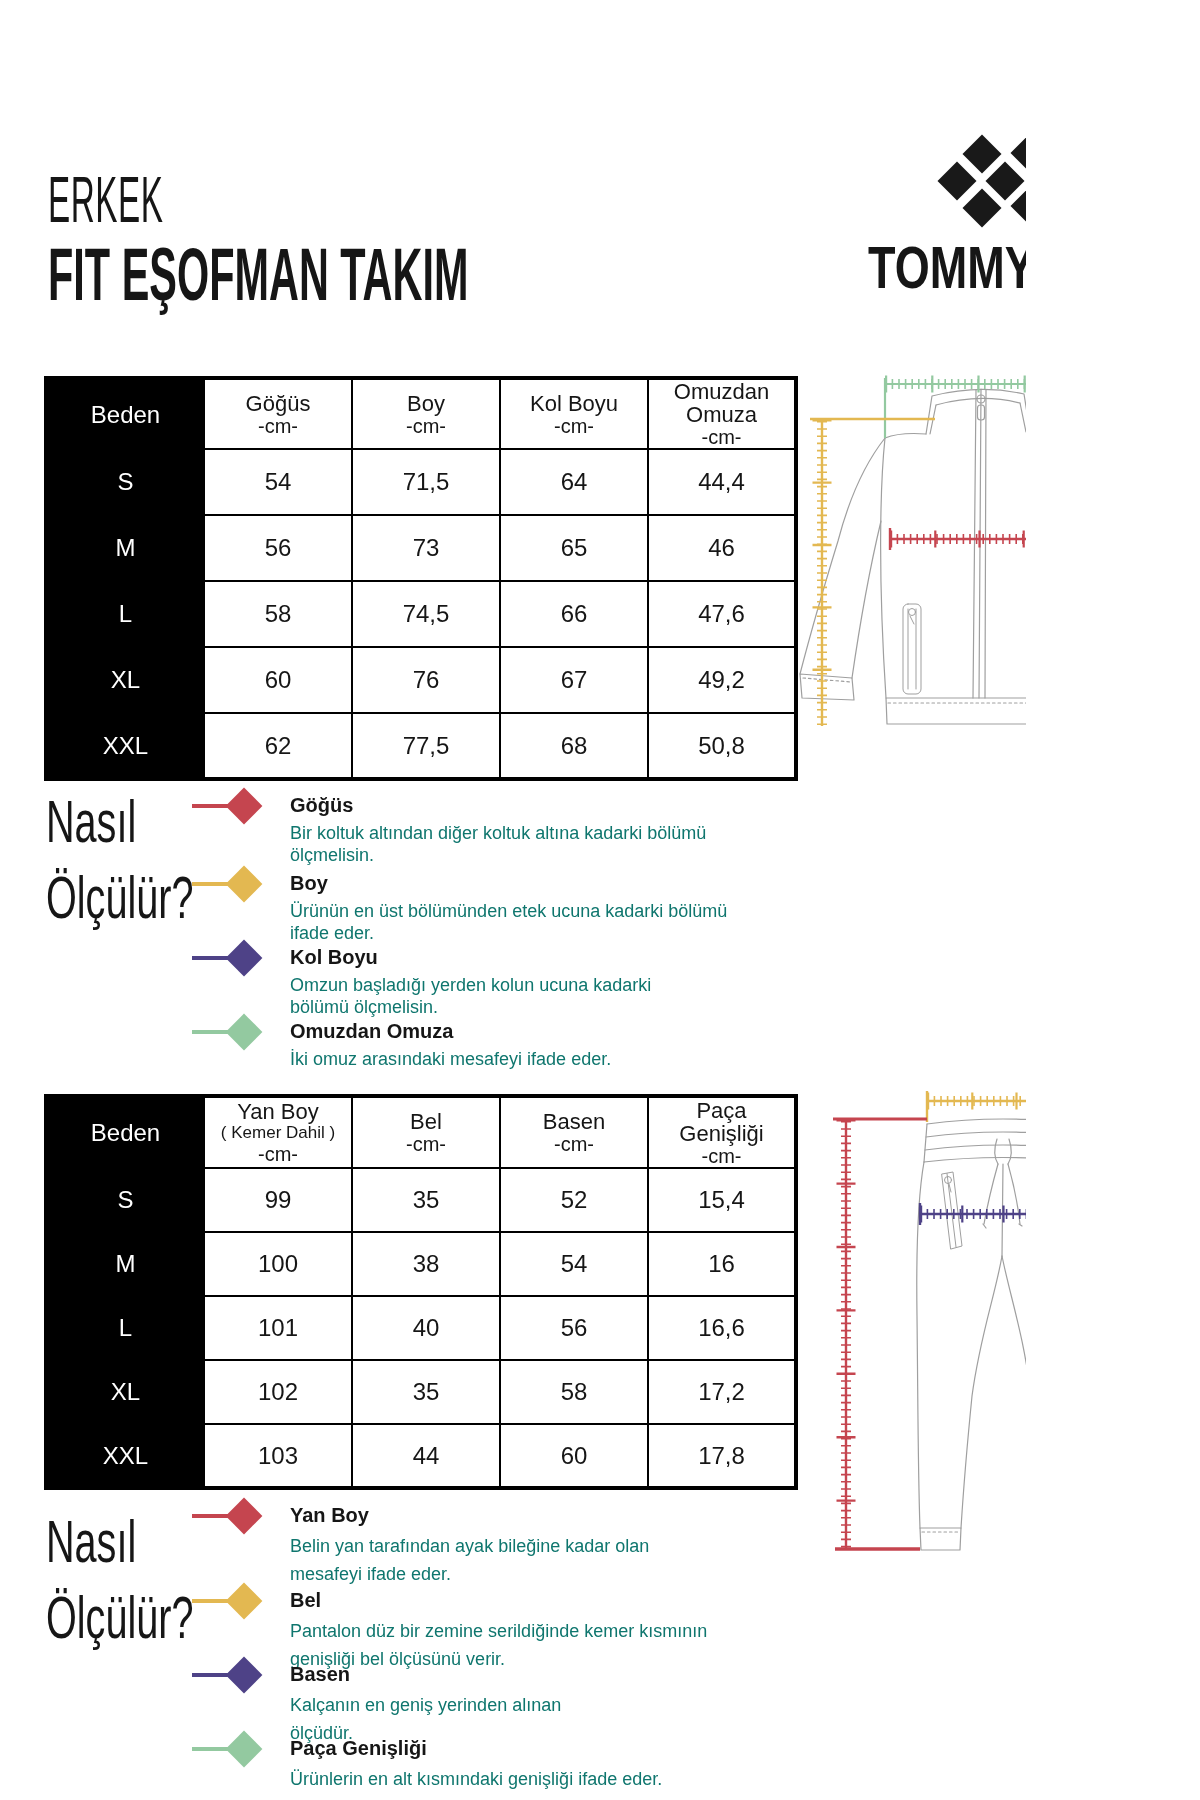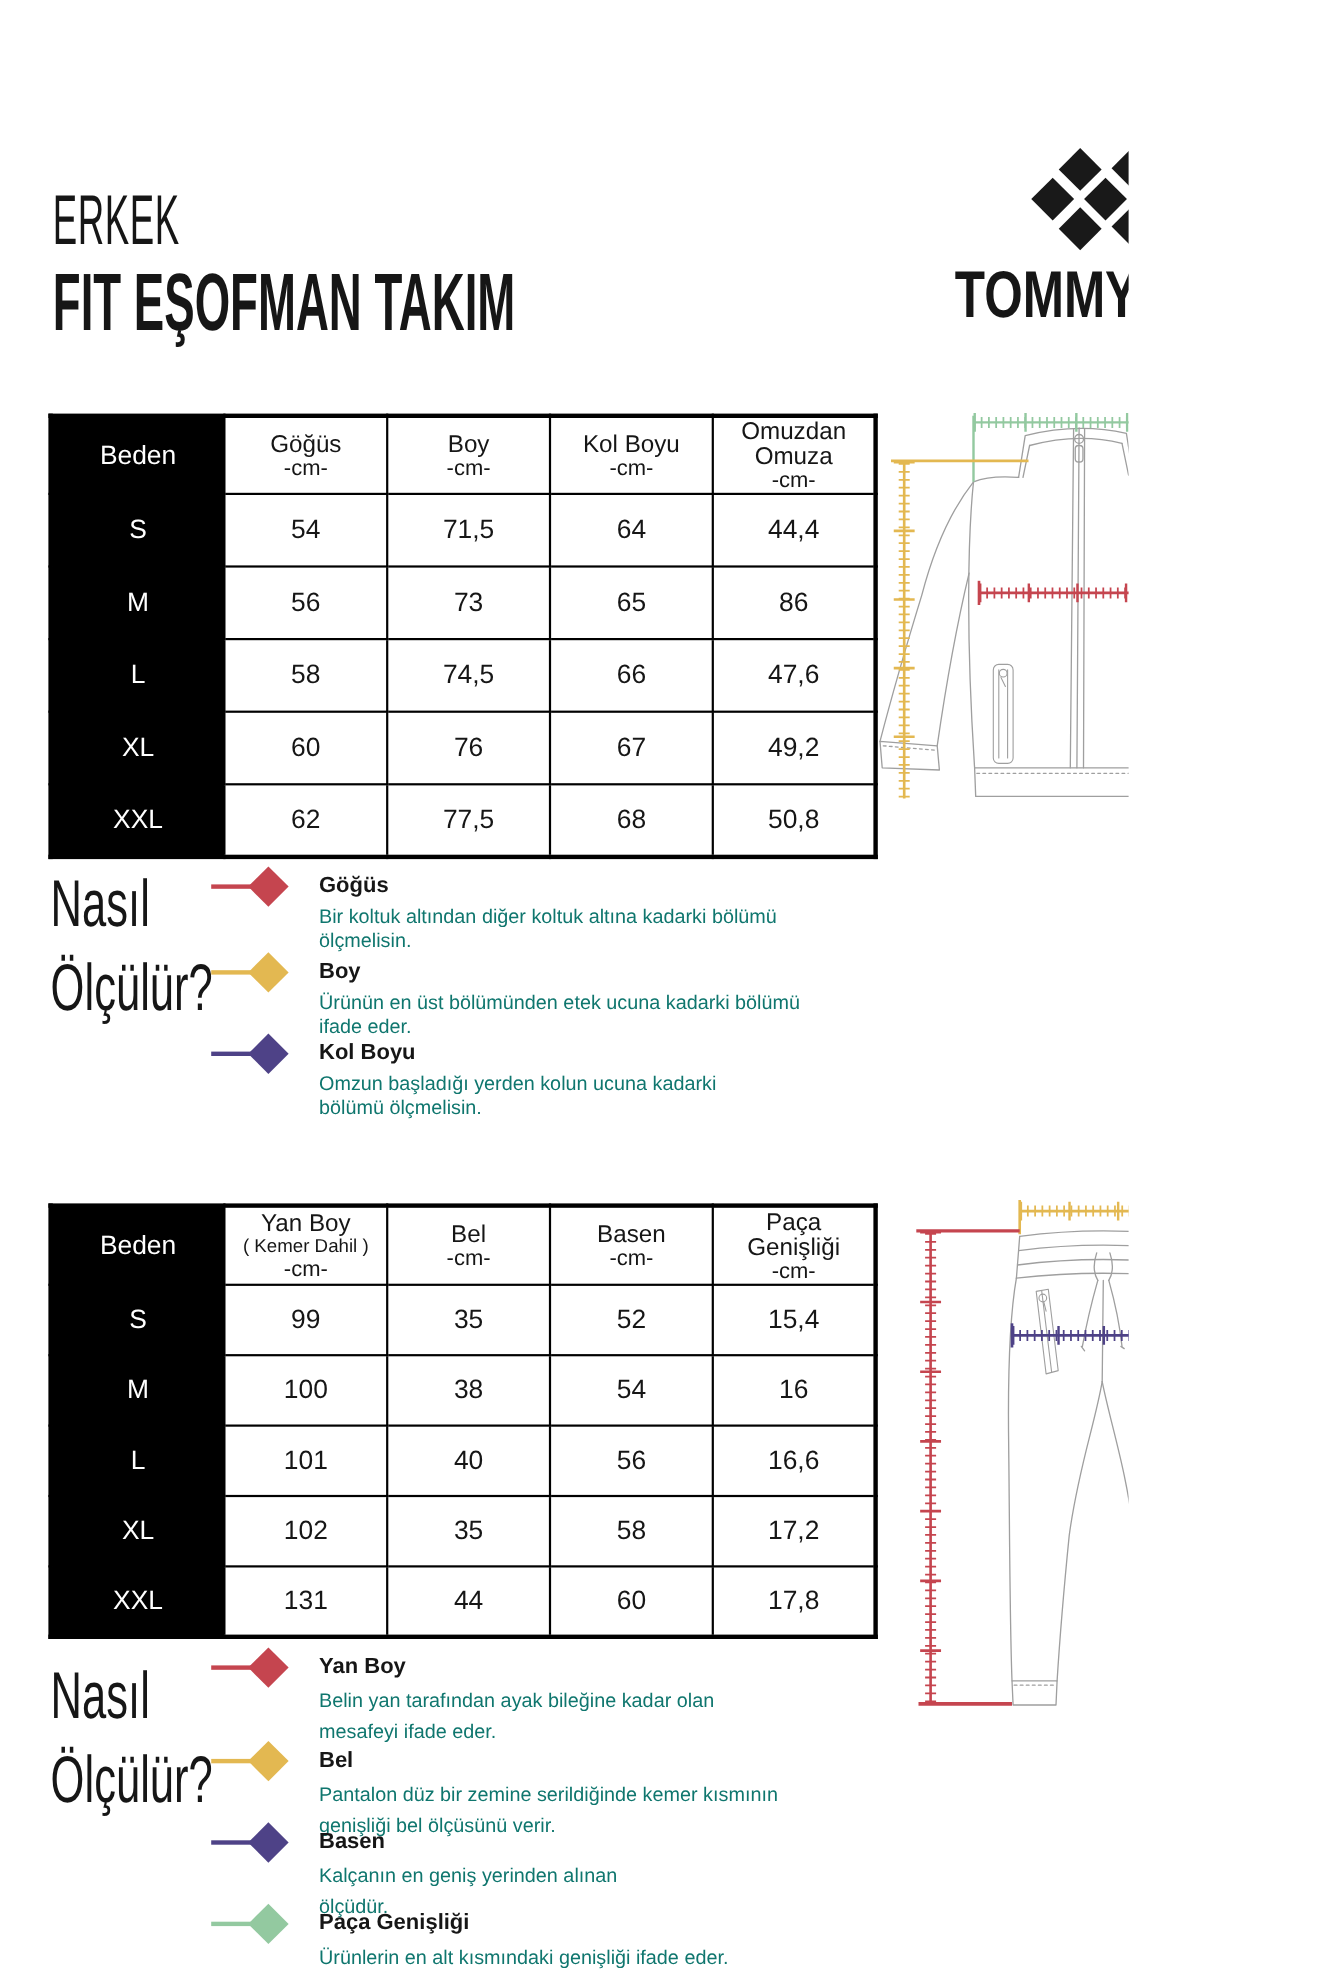--- a/index.html
+++ b/index.html
@@ -123,21 +123,21 @@
           <td>54</td>
           <td>71,5</td>
           <td>64</td>
           <td>44,4</td>
         </tr>
         <tr>
           <td class="size-col">M</td>
           <td>56</td>
           <td>73</td>
           <td>65</td>
-          <td>86</td>
+          <td>46</td>
         </tr>
         <tr>
           <td class="size-col">L</td>
           <td>58</td>
           <td>74,5</td>
           <td>66</td>
           <td>47,6</td>
         </tr>
         <tr>
           <td class="size-col">XL</td>
@@ -213,21 +213,21 @@
         </tr>
         <tr>
           <td class="size-col">XL</td>
           <td>102</td>
           <td>35</td>
           <td>58</td>
           <td>17,2</td>
         </tr>
         <tr>
           <td class="size-col">XXL</td>
-          <td>131</td>
+          <td>103</td>
           <td>44</td>
           <td>60</td>
           <td>17,8</td>
         </tr>
       </tbody>
     </table>
 
   <svg class="diagram jacket-svg" width="400" height="420" viewBox="0 0 400 420">
 
     <g class="garment">
@@ -394,20 +394,28 @@
         <div class="l-desc">Ürünün en üst bölümünden etek ucuna kadarki bölümü ifade eder.</div>
       </div>
       <div class="legend-item i3">
         <span class="marker" style="color: rgb(78, 66, 135);">
           <span class="mline"></span>
           <span class="mdia"></span>
         </span>
         <div class="l-title">Kol Boyu</div>
         <div class="l-desc">Omzun başladığı yerden kolun ucuna kadarki bölümü ölçmelisin.</div>
       </div>
+      <div class="legend-item i4">
+        <span class="marker" style="color: rgb(147, 201, 160);">
+          <span class="mline"></span>
+          <span class="mdia"></span>
+        </span>
+        <div class="l-title">Omuzdan Omuza</div>
+        <div class="l-desc">İki omuz arasındaki mesafeyi ifade eder.</div>
+      </div>
     </div>
 
   <div class="nasil nasil-bottom">
     <div>Nasıl</div>
     <div>Ölçülür?</div>
   </div>
   <div class="legend legend-bottom" id="legendBottom">
       <div class="legend-item i1">
         <span class="marker" style="color: rgb(197, 69, 79);">
           <span class="mline"></span>

